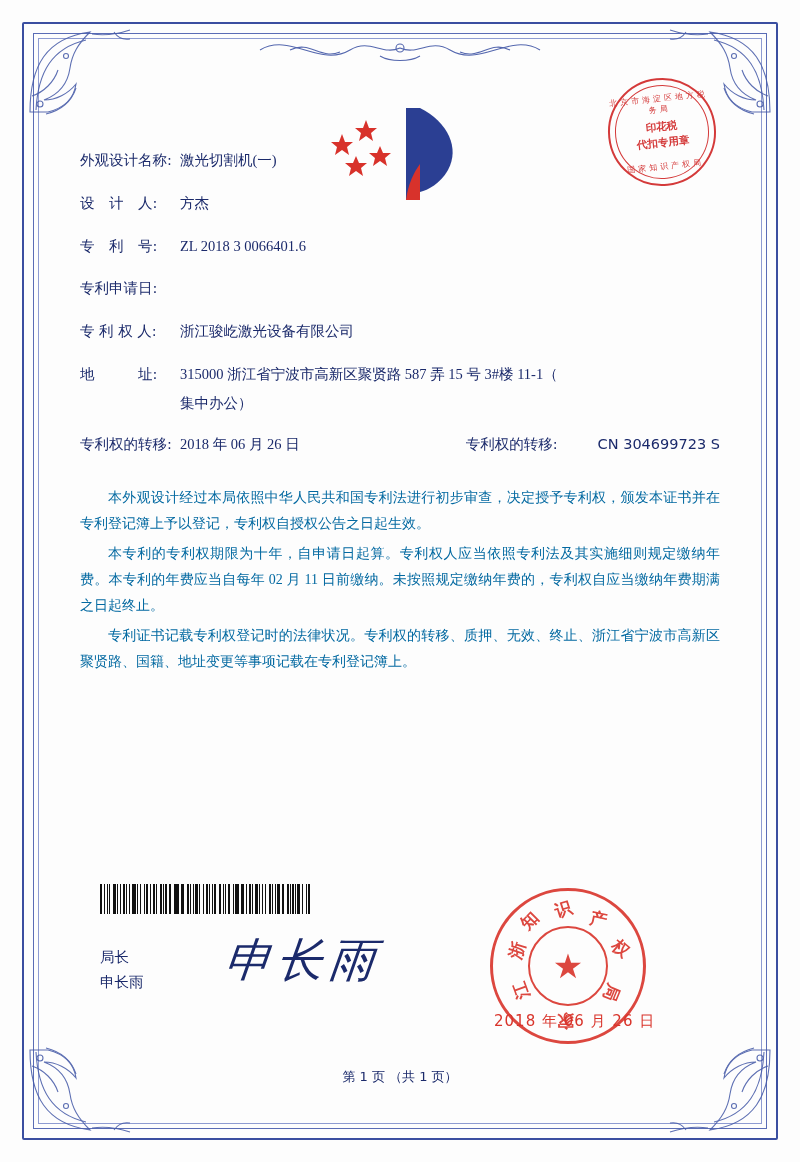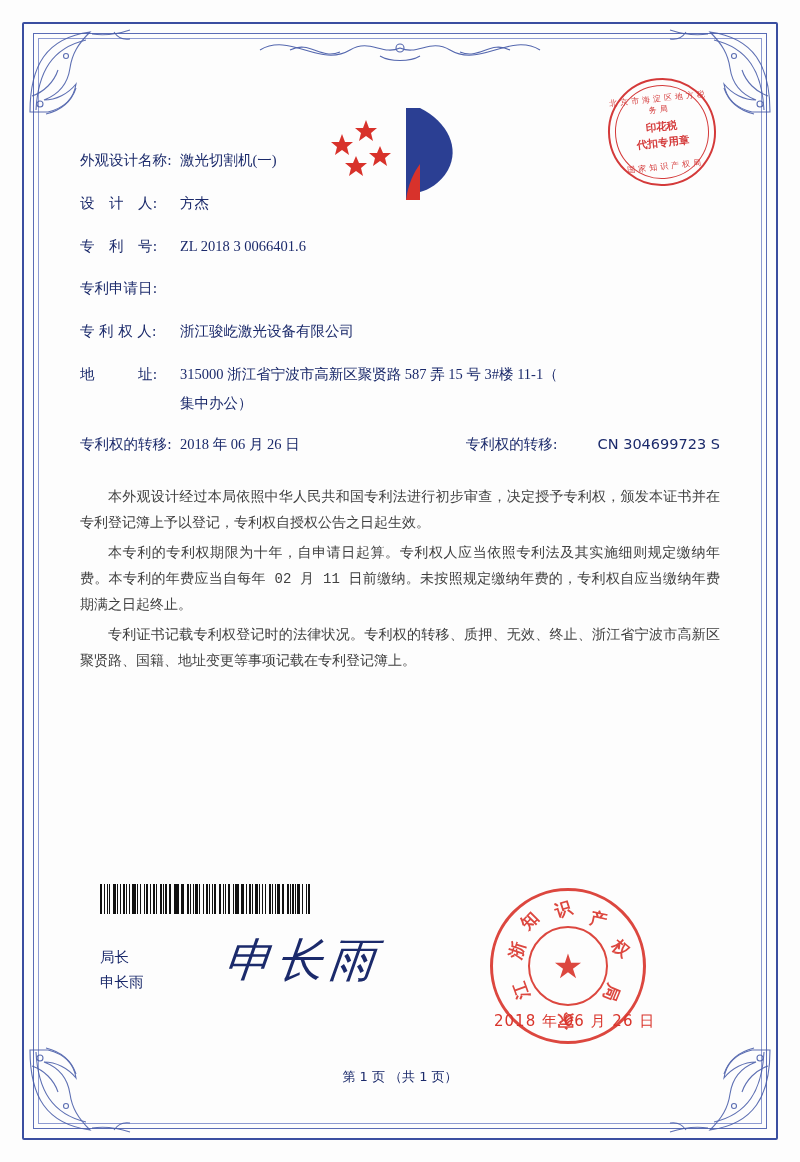--- a/index.html
+++ b/index.html
@@ -182,24 +182,24 @@
   }
   .subline {
     padding-left: 100px;
     font-size: 14.5px;
     margin-top: -13px;
     margin-bottom: 21px;
   }
 
   .paras {
     margin-top: 30px;
-    font-family: Liberation Mono, monospace;
+    font-family: Liberation Serif, serif;
     font-size: 14px;
     line-height: 1.85;
-    color: #404040;
+    color: #0369a1;
     text-align: justify;
   }
   .paras p {
     margin: 0 0 4px 0;
     text-indent: 28px;
   }
 
   
   .barcode {
     position: absolute;

